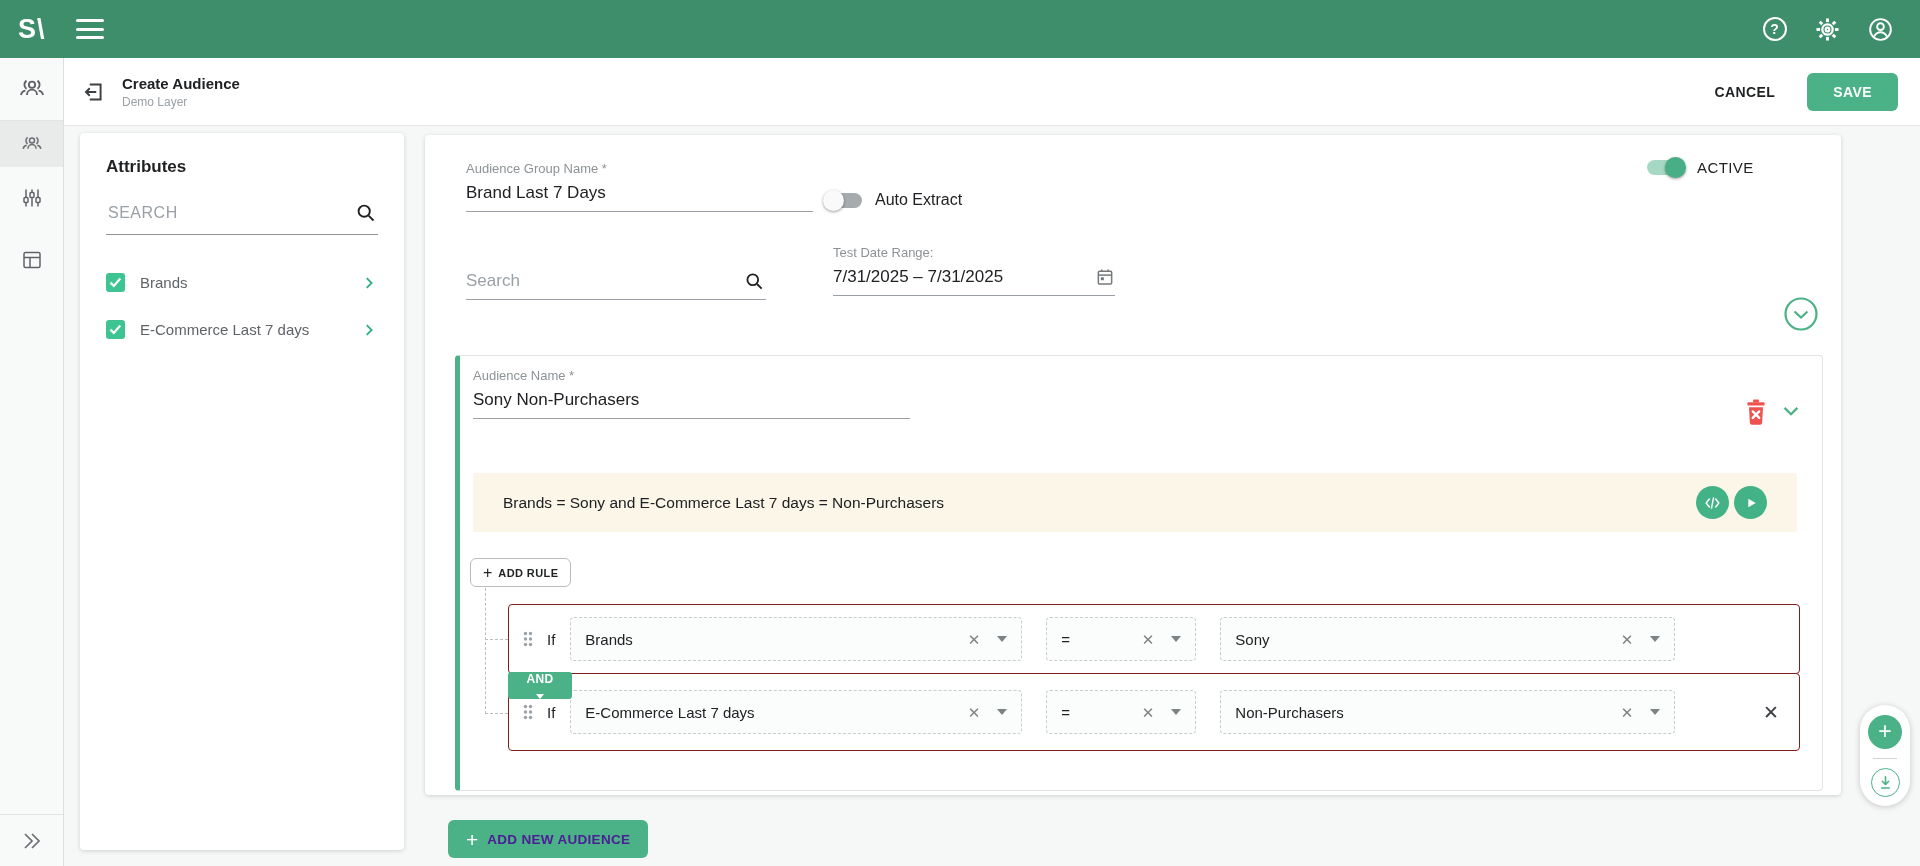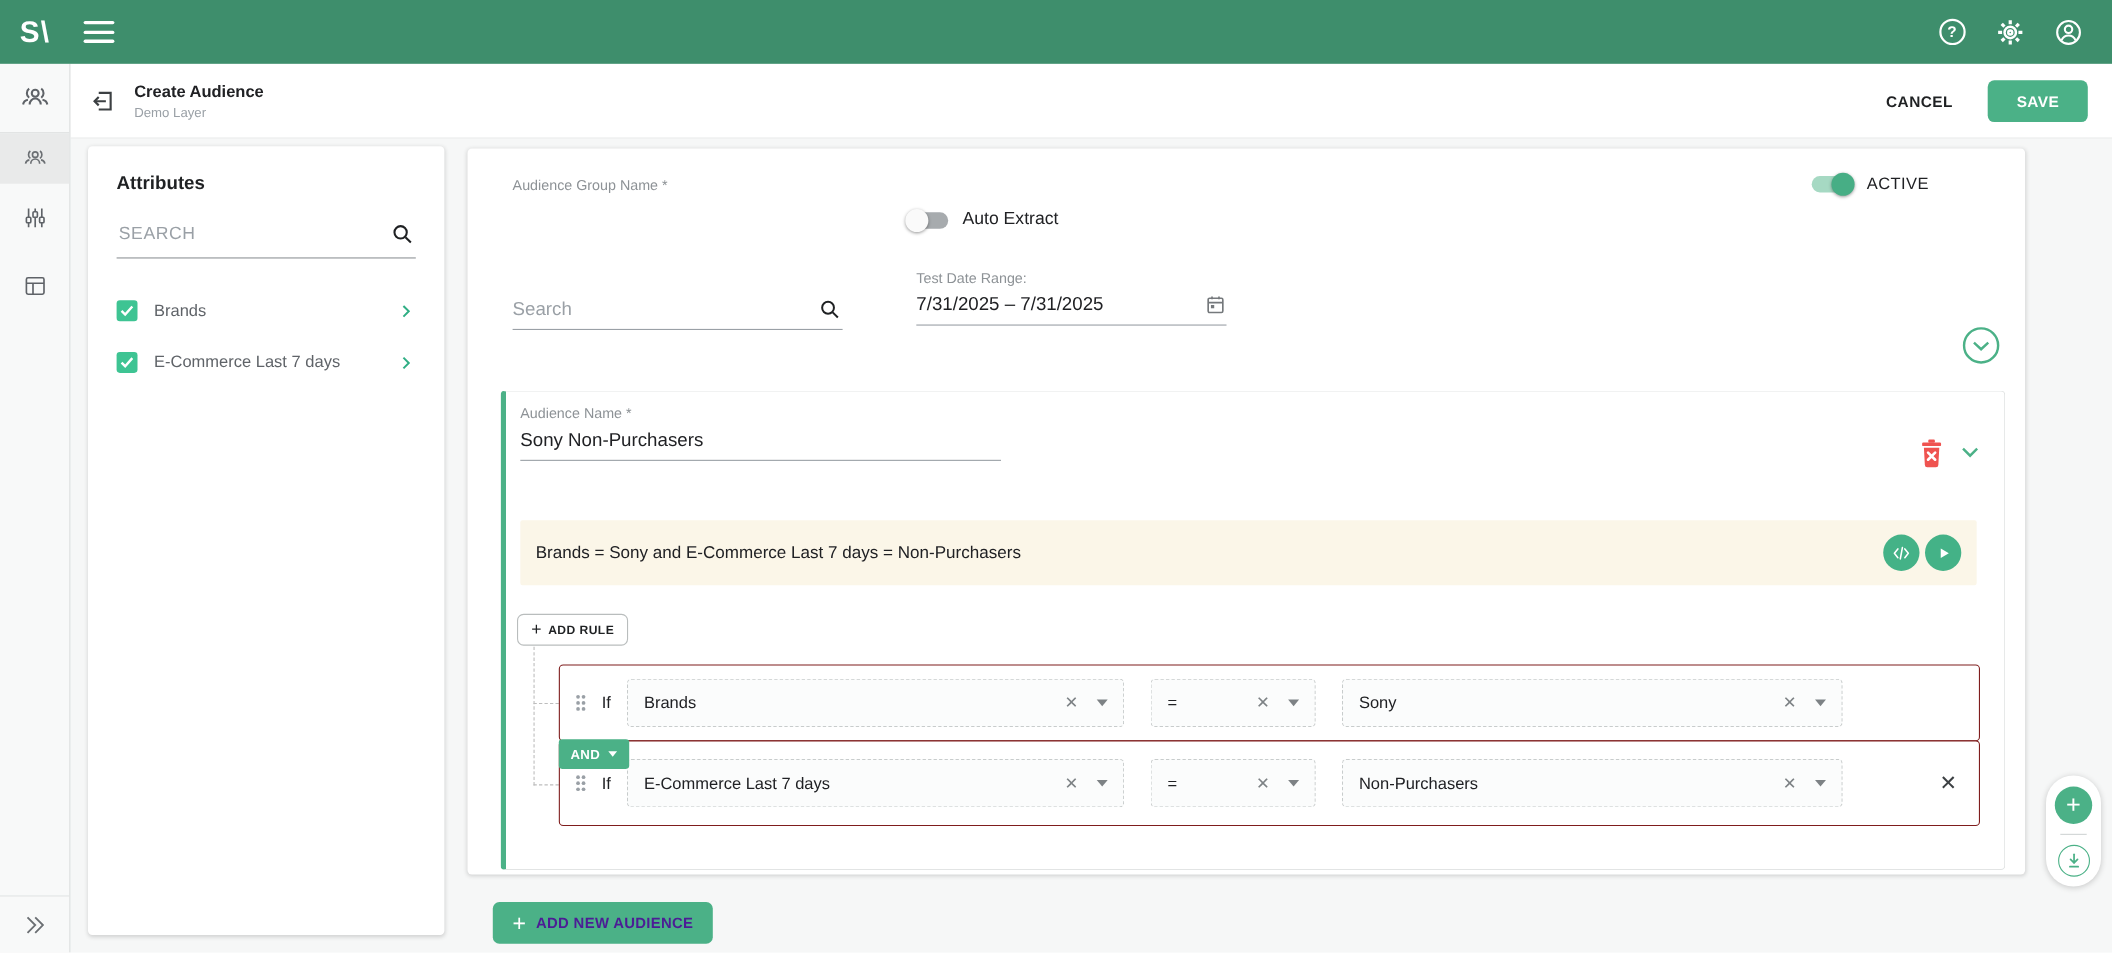--- a/index.html
+++ b/index.html
@@ -104,21 +104,21 @@
   .collapse-circle { position:absolute; left:1357px; top:160px; width:38px; height:38px; cursor:pointer; }
 
   
   .aud-card { position:absolute; left:30px; top:220px; width:1368px; height:436px; background:#fff;
     border:1px solid #e2e4e4; border-left:5px solid #4bb187; border-radius:4px; }
   .aud-name { position:absolute; left:13px; top:12px; width:437px; }
   .aud-trash { position:absolute; left:1283px; top:42px; width:26px; height:28px; cursor:pointer; }
   .aud-collapse { position:absolute; left:1320px; top:47px; width:22px; height:18px; cursor:pointer; }
 
   .expression { position:absolute; left:13px; top:117px; width:1324px; height:59px; background:#fbf6e8;
-    border-radius:2px; display:flex; align-items:center; padding:0 14px; }
+    border-radius:2px; display:flex; align-items:center; padding:0 30px; }
   .expression-text { font-size:15.5px; color:#202124; }
   .expr-buttons { margin-left:auto; display:flex; gap:5px; }
   .circle-btn { width:33px; height:33px; border-radius:50%; background:#44b287; border:none;
     display:flex; align-items:center; justify-content:center; cursor:pointer; }
 
   .add-rule-btn { position:absolute; left:10px; top:202px; height:29px; background:#fff;
     border:1px solid #b9bdbd; border-radius:6px; display:flex; align-items:center; gap:6px;
     padding:0 12px; cursor:pointer; font-family:inherit; }
   .add-rule-plus { font-size:16px; font-weight:normal; color:#1f2123; line-height:1; }
   .add-rule-label { font-size:11px; font-weight:bold; letter-spacing:.4px; color:#1f2123; }
@@ -139,21 +139,21 @@
   .rf-op { width:150px; margin-left:24px; }
   .rf-val { width:455px; margin-left:24px; }
   .rf-icons { margin-left:auto; display:flex; align-items:center; gap:17px; }
   .x-glyph { color:#7d8285; font-size:15px; line-height:1; cursor:pointer; }
   .caret-down { width:0; height:0; border-left:5px solid transparent; border-right:5px solid transparent;
     border-top:6px solid #7d8285; cursor:pointer; }
   .rule-remove { margin-left:auto; background:none; border:none; font-size:19px; color:#3c4043;
     cursor:pointer; font-family:inherit; padding:4px; }
 
   .and-chip { position:absolute; left:48px; top:316px; height:27px; width:64px; background:#4bb187;
-    border-radius:3px; z-index:3; display:flex; align-items:center; justify-content:center; gap:8px; cursor:pointer; }
+    border-radius:3px; z-index:3; display:flex; align-items:center; justify-content:center; gap:8px; cursor:pointer;flex-direction:column; }
   .and-label { color:#fff; font-size:12px; font-weight:bold; letter-spacing:.3px; }
   .caret-down.white { border-top-color:#fff; border-left-width:4px; border-right-width:4px; border-top-width:5px; }
 
   
   .add-aud-btn { position:absolute; left:448px; top:820px; height:38px; background:#4bb187; border:none;
     border-radius:6px; display:flex; align-items:center; gap:9px; padding:0 18px; cursor:pointer;
     font-family:inherit; z-index:2; }
   .add-aud-plus { color:#fff; font-size:21px; font-weight:normal; line-height:1; }
   .add-aud-label { color:#4c1d95; font-size:13.5px; font-weight:bold; letter-spacing:.3px; }
 
@@ -310,20 +310,21 @@
         </svg>
       </span>
     </div>
   </div>
 </div>
 
 <div class="main-card">
 
   <div class="fg-groupname">
     <div class="field-label">Audience Group Name *</div>
+    <input class="u-input" type="text" value="Brand Last 7 Days" style="">
   </div>
 
   <div class="fg-autoextract">
     <div class="toggle off">
         <div class="knob"></div>
       </div>
     <div class="toggle-label">Auto Extract</div>
   </div>
 
 

